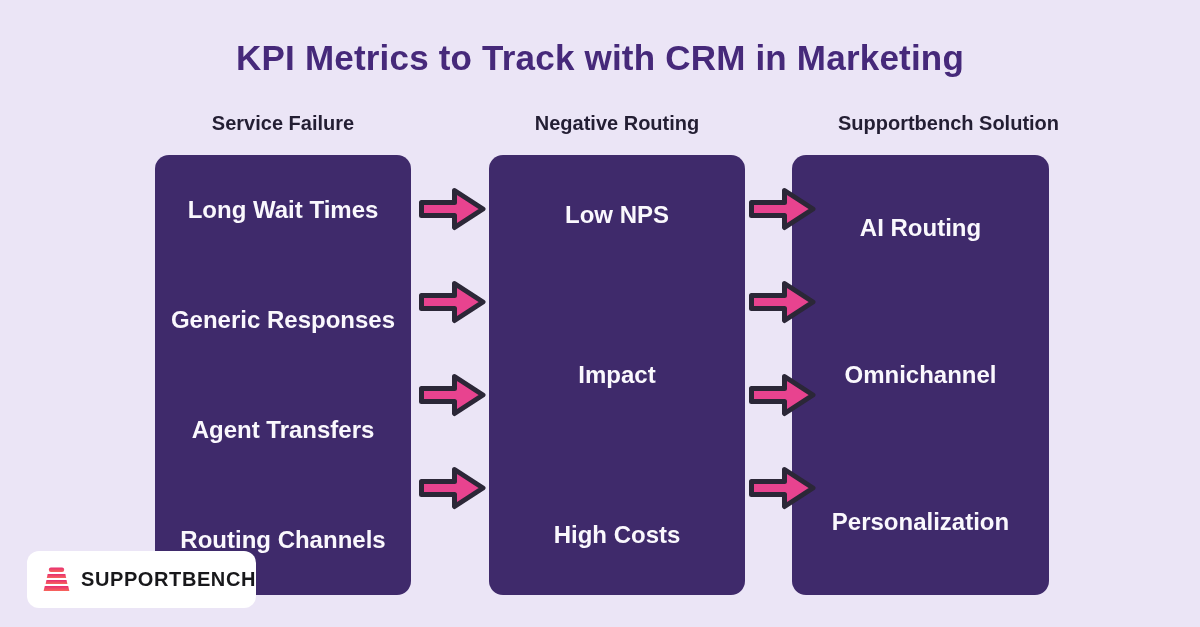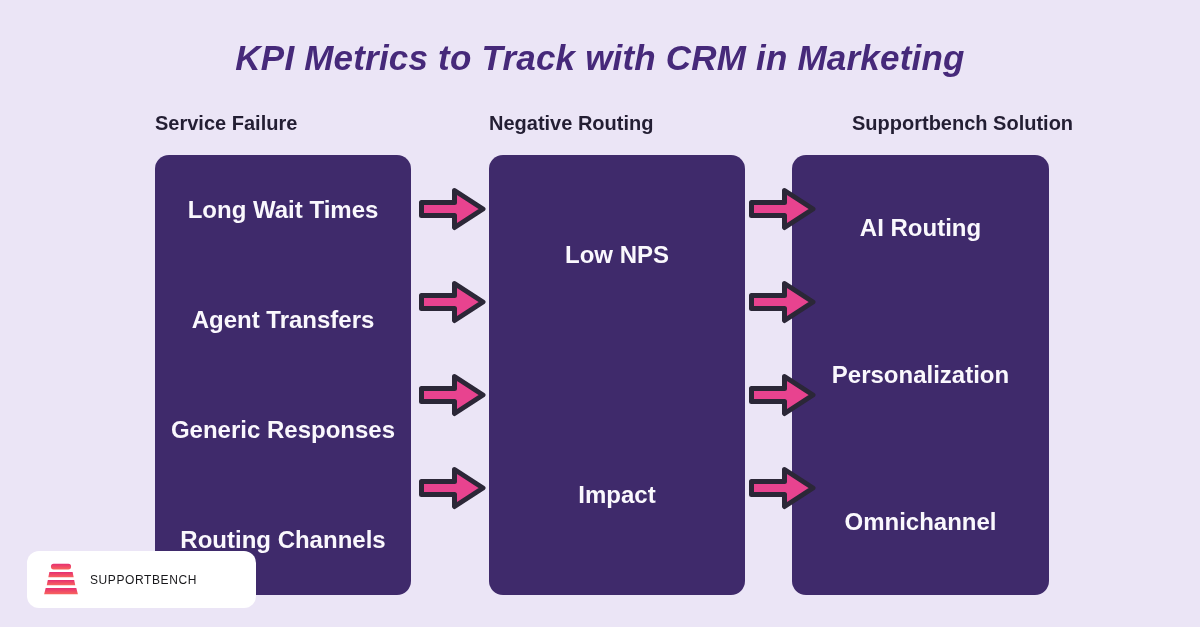--- a/index.html
+++ b/index.html
@@ -19,32 +19,32 @@
     position: absolute;
     left: 0;
     top: 38px;
     width: 100%;
     margin: 0;
     text-align: center;
     font-size: 35px;
     font-weight: bold;
     letter-spacing: 0.2px;
     color: var(--title-text, #46297a);
-    font-style: italic;
   }
   .col-header {
     position: absolute;
     top: 112px;
+    text-align: center;
     font-size: 20px;
     font-weight: bold;
     color: var(--header-text, #231e33);
   }
   .col-header.h1 { left: 155px; width: 256px; }
   .col-header.h2 { left: 489px; width: 256px; }
-  .col-header.h3 { left: 852px; width: 257px; }
+  .col-header.h3 { left: 820px; width: 257px; }
 
   .panel {
     position: absolute;
     top: 155px;
     height: 440px;
     background: var(--panel, #3f2a6b);
     border-radius: 14px;
     display: flex;
     flex-direction: column;
   }
@@ -94,55 +94,56 @@
     height: 57px;
     box-sizing: border-box;
     padding-left: 15px;
     background: var(--logo-bg, #ffffff);
     border-radius: 12px;
     display: flex;
     align-items: center;
     gap: 10px;
   }
   .logo-text {
-    font-size: 12px;
-    font-weight: 400;
+    font-size: 20px;
+    font-weight: 700;
     letter-spacing: 0.6px;
     color: var(--logo-text, #18181b);
   }
   .logo-stop-top    { stop-color: var(--logo-icon-top, #e62e72); }
   .logo-stop-bottom { stop-color: var(--logo-icon-bottom, #f8655c); }
 </style>
 </head>
 <body>
 
 <div class="canvas">
 
   <h1 class="title">KPI Metrics to Track with CRM in Marketing</h1>
 
   <div class="col-header h1">Service Failure</div>
   <div class="col-header h2">Negative Routing</div>
   <div class="col-header h3">Supportbench Solution</div>
 
   <div class="panel panel-1">
     <div class="cell">Long Wait Times</div>
+    <div class="cell">Generic Responses</div>
     <div class="cell">Agent Transfers</div>
-    <div class="cell">Generic Responses</div>
     <div class="cell">Routing Channels</div>
   </div>
 
   <div class="panel panel-2">
     <div class="cell">Low NPS</div>
     <div class="cell">Impact</div>
+    <div class="cell">High Costs</div>
   </div>
 
   <div class="panel panel-3">
     <div class="cell">AI Routing</div>
+    <div class="cell">Omnichannel</div>
     <div class="cell">Personalization</div>
-    <div class="cell">Omnichannel</div>
   </div>
 
   <div class="arrows arrows-1">
     <div class="arrow-cell">
       <svg class="arrow" width="70" height="48" viewBox="0 0 70 48">
           <path d="M4.5 17.5 H37.5 V5.5 L66 24 L37.5 42.5 V30.5 H4.5 Z"></path>
         </svg>
     </div>
     <div class="arrow-cell">
       <svg class="arrow" width="70" height="48" viewBox="0 0 70 48">

